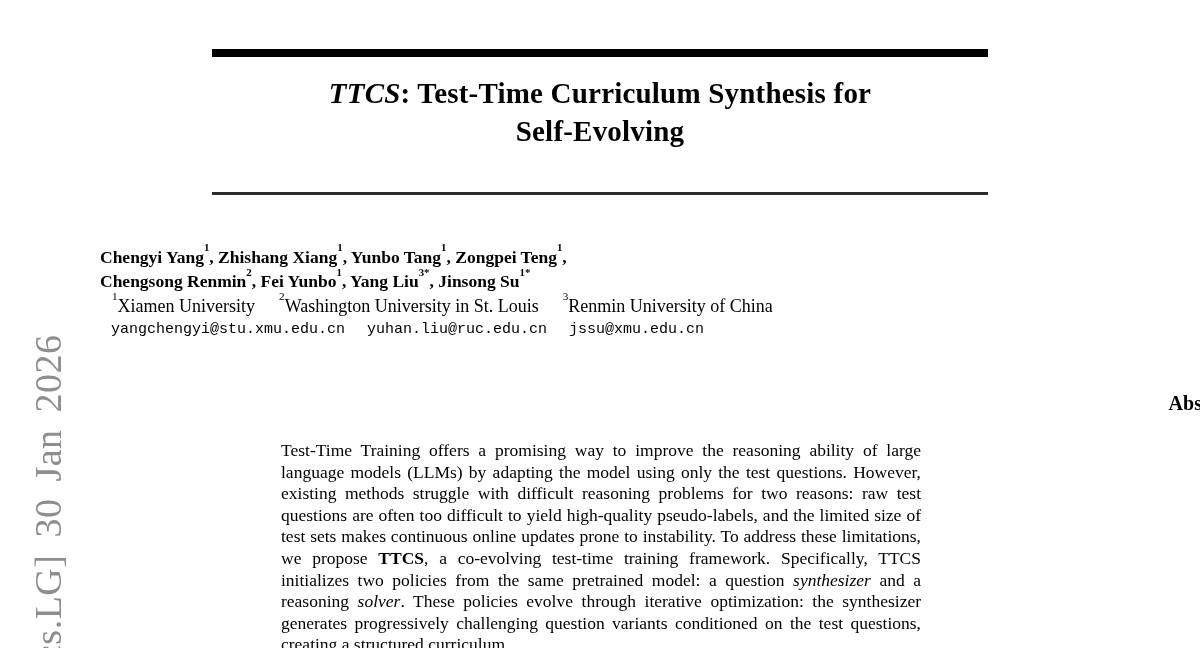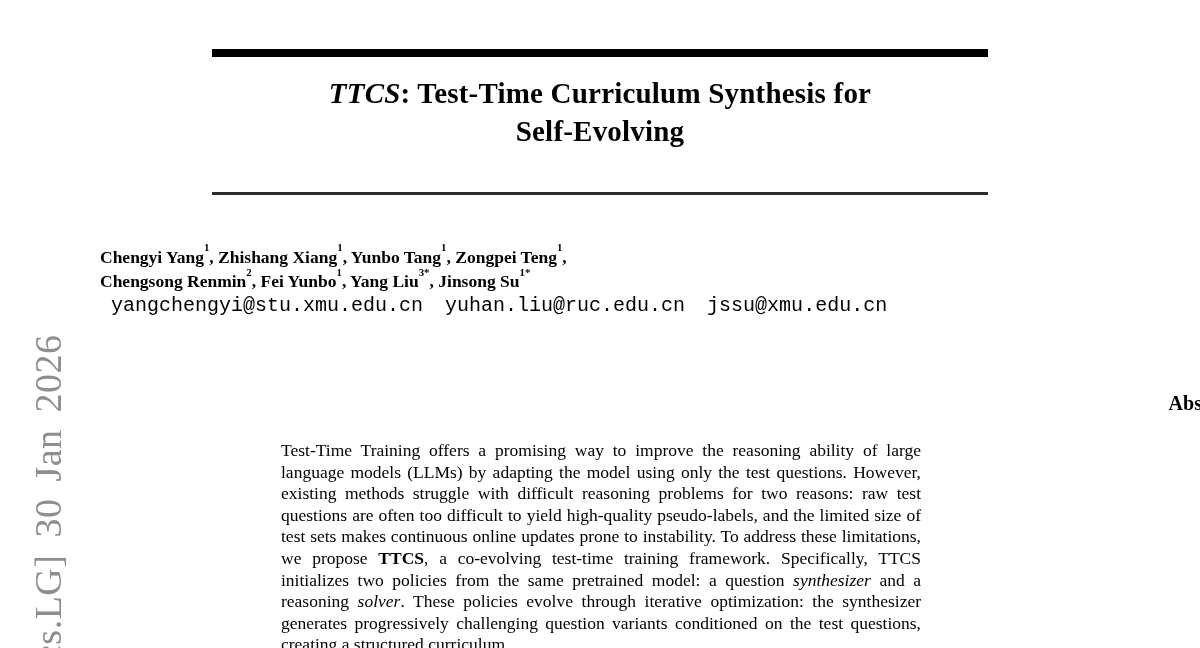--- a/index.html
+++ b/index.html
@@ -60,21 +60,21 @@
     font-size: 0.62em;
     position: relative;
     top: -0.45em;
     line-height: 0;
     font-weight: inherit;
   }
   .affil-line { font-size: 18px; }
   .affil-group { margin: 0 12px; white-space: nowrap; }
   .emails-line {
     font-family: "Liberation Mono", "DejaVu Sans Mono", monospace;
-    font-size: 20px;
+    font-size: 15px;
   }
   .email { margin: 0 11px; white-space: nowrap; }
 
   .abstract-heading {
     position: absolute;
     left: 12px;
     width: 1200px;
     top: 392px;
     text-align: right;
     font-weight: bold;
@@ -128,20 +128,23 @@
     <span>Zhishang Xiang</span><sup class="sup">1</sup><span>,</span>
     <span>Yunbo Tang</span><sup class="sup">1</sup><span>,</span>
     <span>Zongpei Teng</span><sup class="sup">1</sup><span>,</span>
   </div>
   <div class="author-line">
     <span>Chengsong Renmin</span><sup class="sup">2</sup><span>,</span>
     <span>Fei Yunbo</span><sup class="sup">1</sup><span>,</span>
     <span>Yang Liu</span><sup class="sup">3*</sup><span>,</span>
     <span>Jinsong Su</span><sup class="sup">1*</sup><span></span>
   </div>
+  <div class="affil-line">
+    <span class="affil-group"><sup class="sup">1</sup><span>Xiamen University</span></span><span class="affil-group"><sup class="sup">2</sup><span>Washington University in St. Louis</span></span><span class="affil-group"><sup class="sup">3</sup><span>Renmin University of China</span></span>
+  </div>
   <div class="emails-line">
     <span class="email">yangchengyi@stu.xmu.edu.cn</span><span class="email">yuhan.liu@ruc.edu.cn</span><span class="email">jssu@xmu.edu.cn</span>
   </div>
 </div>
 
 <div class="abstract-heading">Abstract</div>
 
 <div class="abstract-body">
   <p><span>Test-Time Training offers a promising way to improve the reasoning ability of large language models (LLMs) by adapting the model using only the test questions. However, existing methods struggle with difficult reasoning problems for two reasons: raw test questions are often too difficult to yield high-quality pseudo-labels, and the limited size of test sets makes continuous online updates prone to instability. To address these limitations, we propose </span><b>TTCS</b><span>, a co-evolving test-time training framework. Specifically, TTCS initializes two policies from the same pretrained model: a question </span><i>synthesizer</i><span> and a reasoning </span><i>solver</i><span>. These policies evolve through iterative optimization: the synthesizer generates progressively challenging question variants conditioned on the test questions, creating a structured curriculum</span></p>
 </div>

